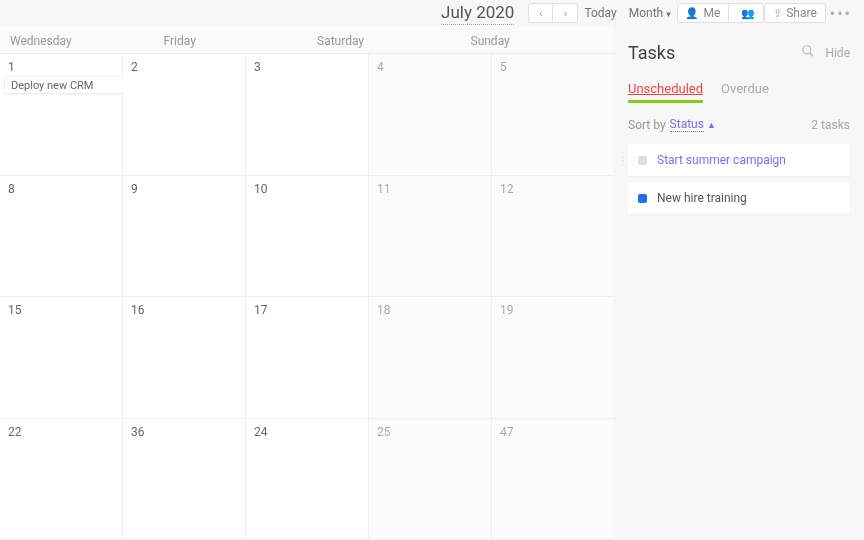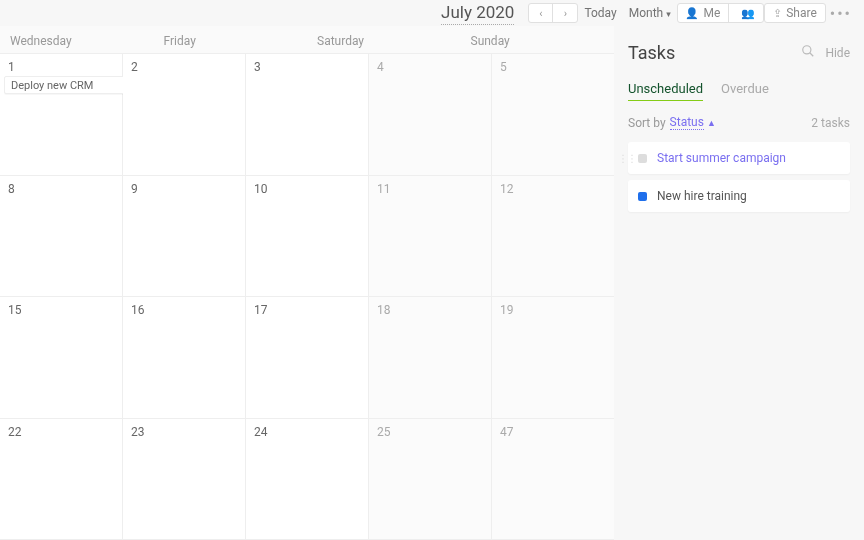--- a/index.html
+++ b/index.html
@@ -151,22 +151,23 @@
       gap: 18px;
       margin-bottom: 14px;
     }
     .tab {
       font-size: 13px;
       color: #aaa;
       padding-bottom: 4px;
       cursor: pointer;
     }
     .tab.active {
-      color: #14532d;
-      border-bottom: 1px solid #84cc16;
+      color: #ef4444;
+      border-bottom: 3px solid #84cc16;
+      text-decoration: underline;
     }
     .sort-row {
       display: flex;
       align-items: center;
       margin-bottom: 12px;
       font-size: 12px;
     }
     .sort-label { color: #999; margin-right: 4px; }
     .sort-value { color: #7a6ff0; border-bottom: 1px dotted #7a6ff0; cursor: pointer; }
     .sort-arrow { color: #7a6ff0; margin-left: 3px; font-size: 9px; }
@@ -286,21 +287,21 @@
           </div>
           <div class="cal-cell weekend">
             <div class="day-num weekend">19</div>
           </div>
         </div>
         <div class="cal-row">
           <div class="cal-cell">
             <div class="day-num">22</div>
           </div>
           <div class="cal-cell">
-            <div class="day-num">23</div>
+            <div class="day-num">36</div>
           </div>
           <div class="cal-cell">
             <div class="day-num">24</div>
           </div>
           <div class="cal-cell weekend">
             <div class="day-num weekend">25</div>
           </div>
           <div class="cal-cell weekend">
             <div class="day-num weekend">47</div>
           </div>

